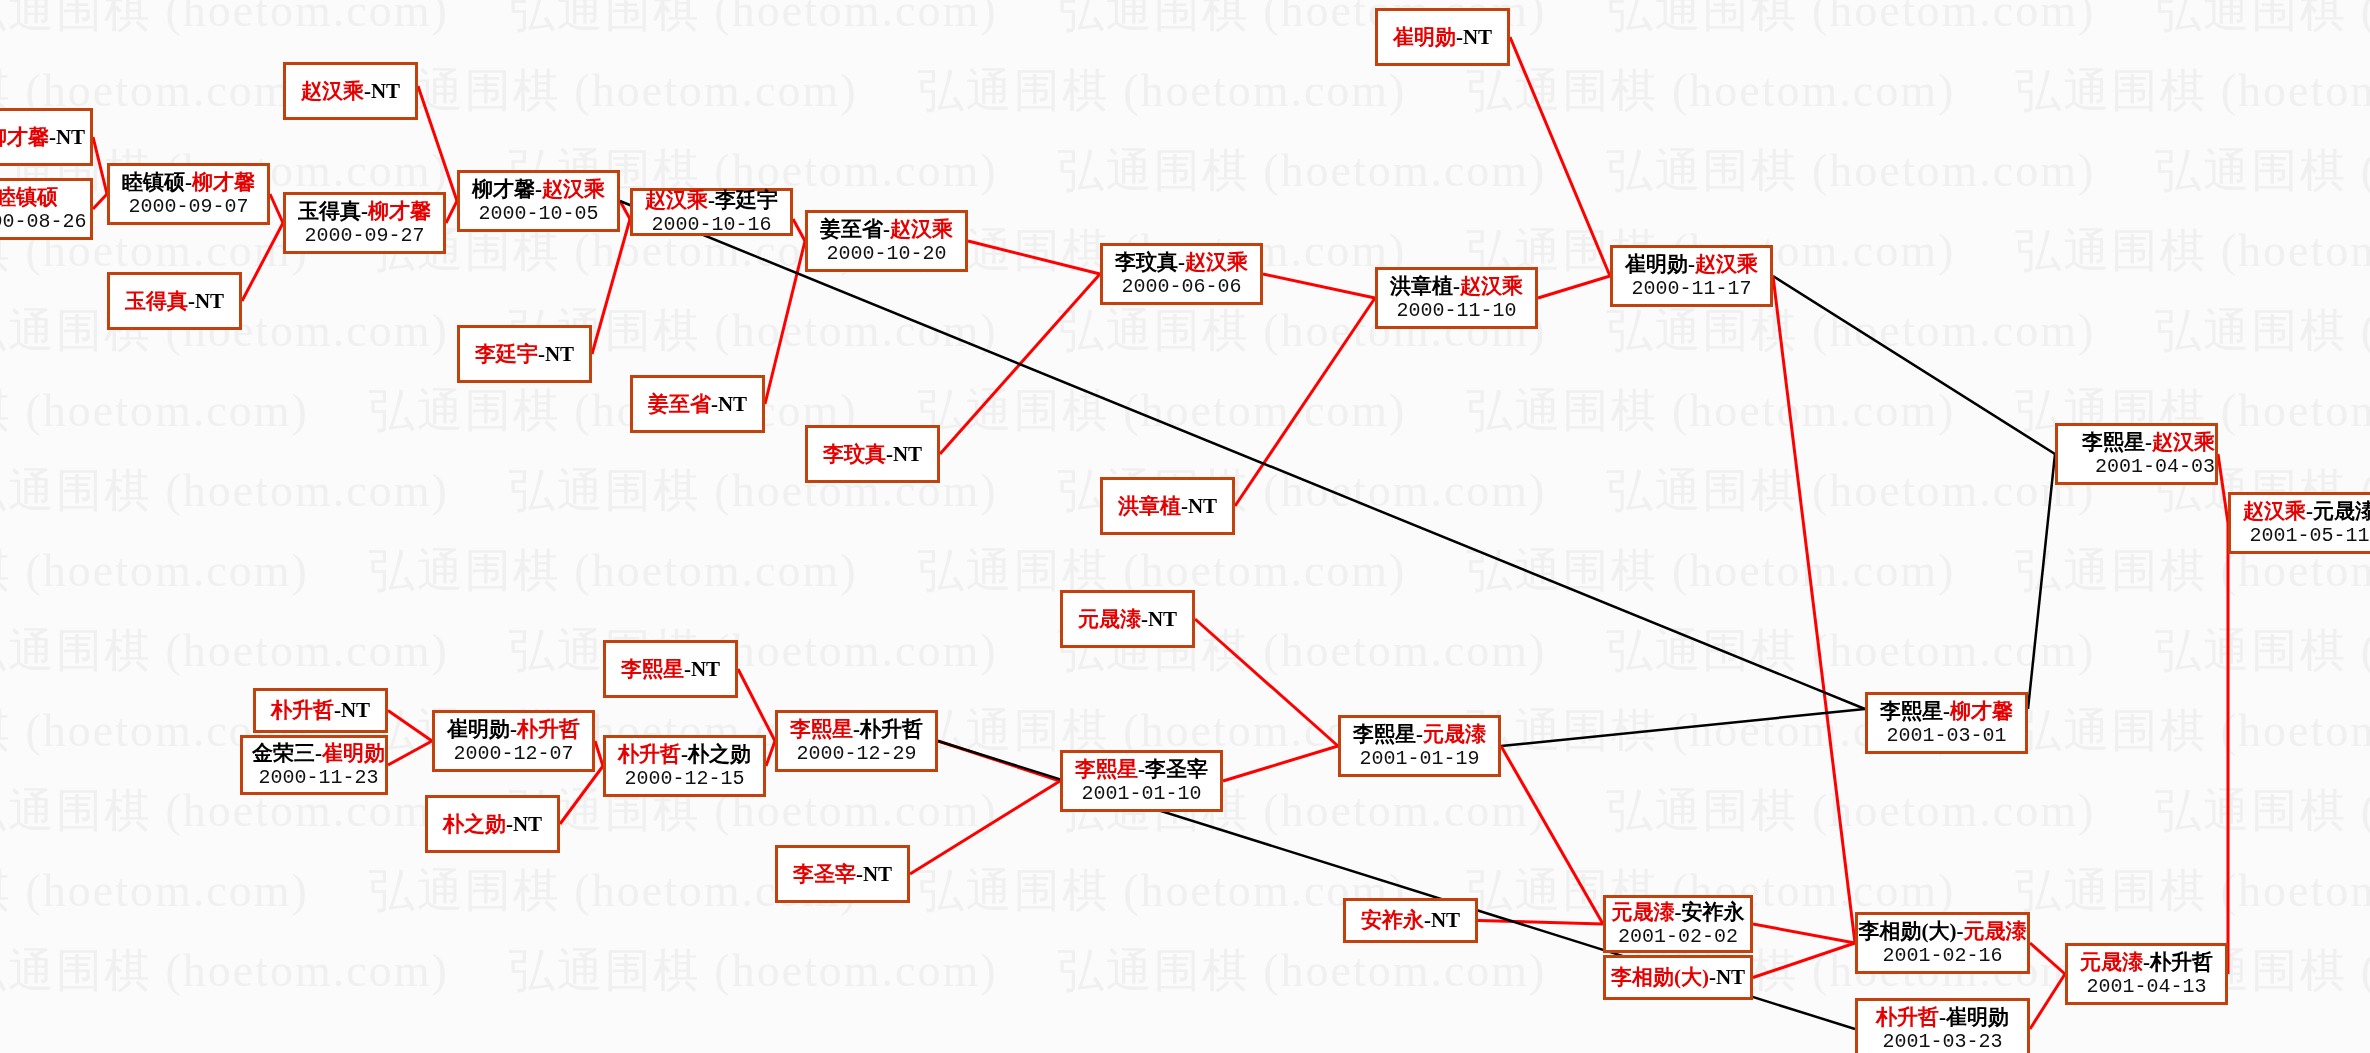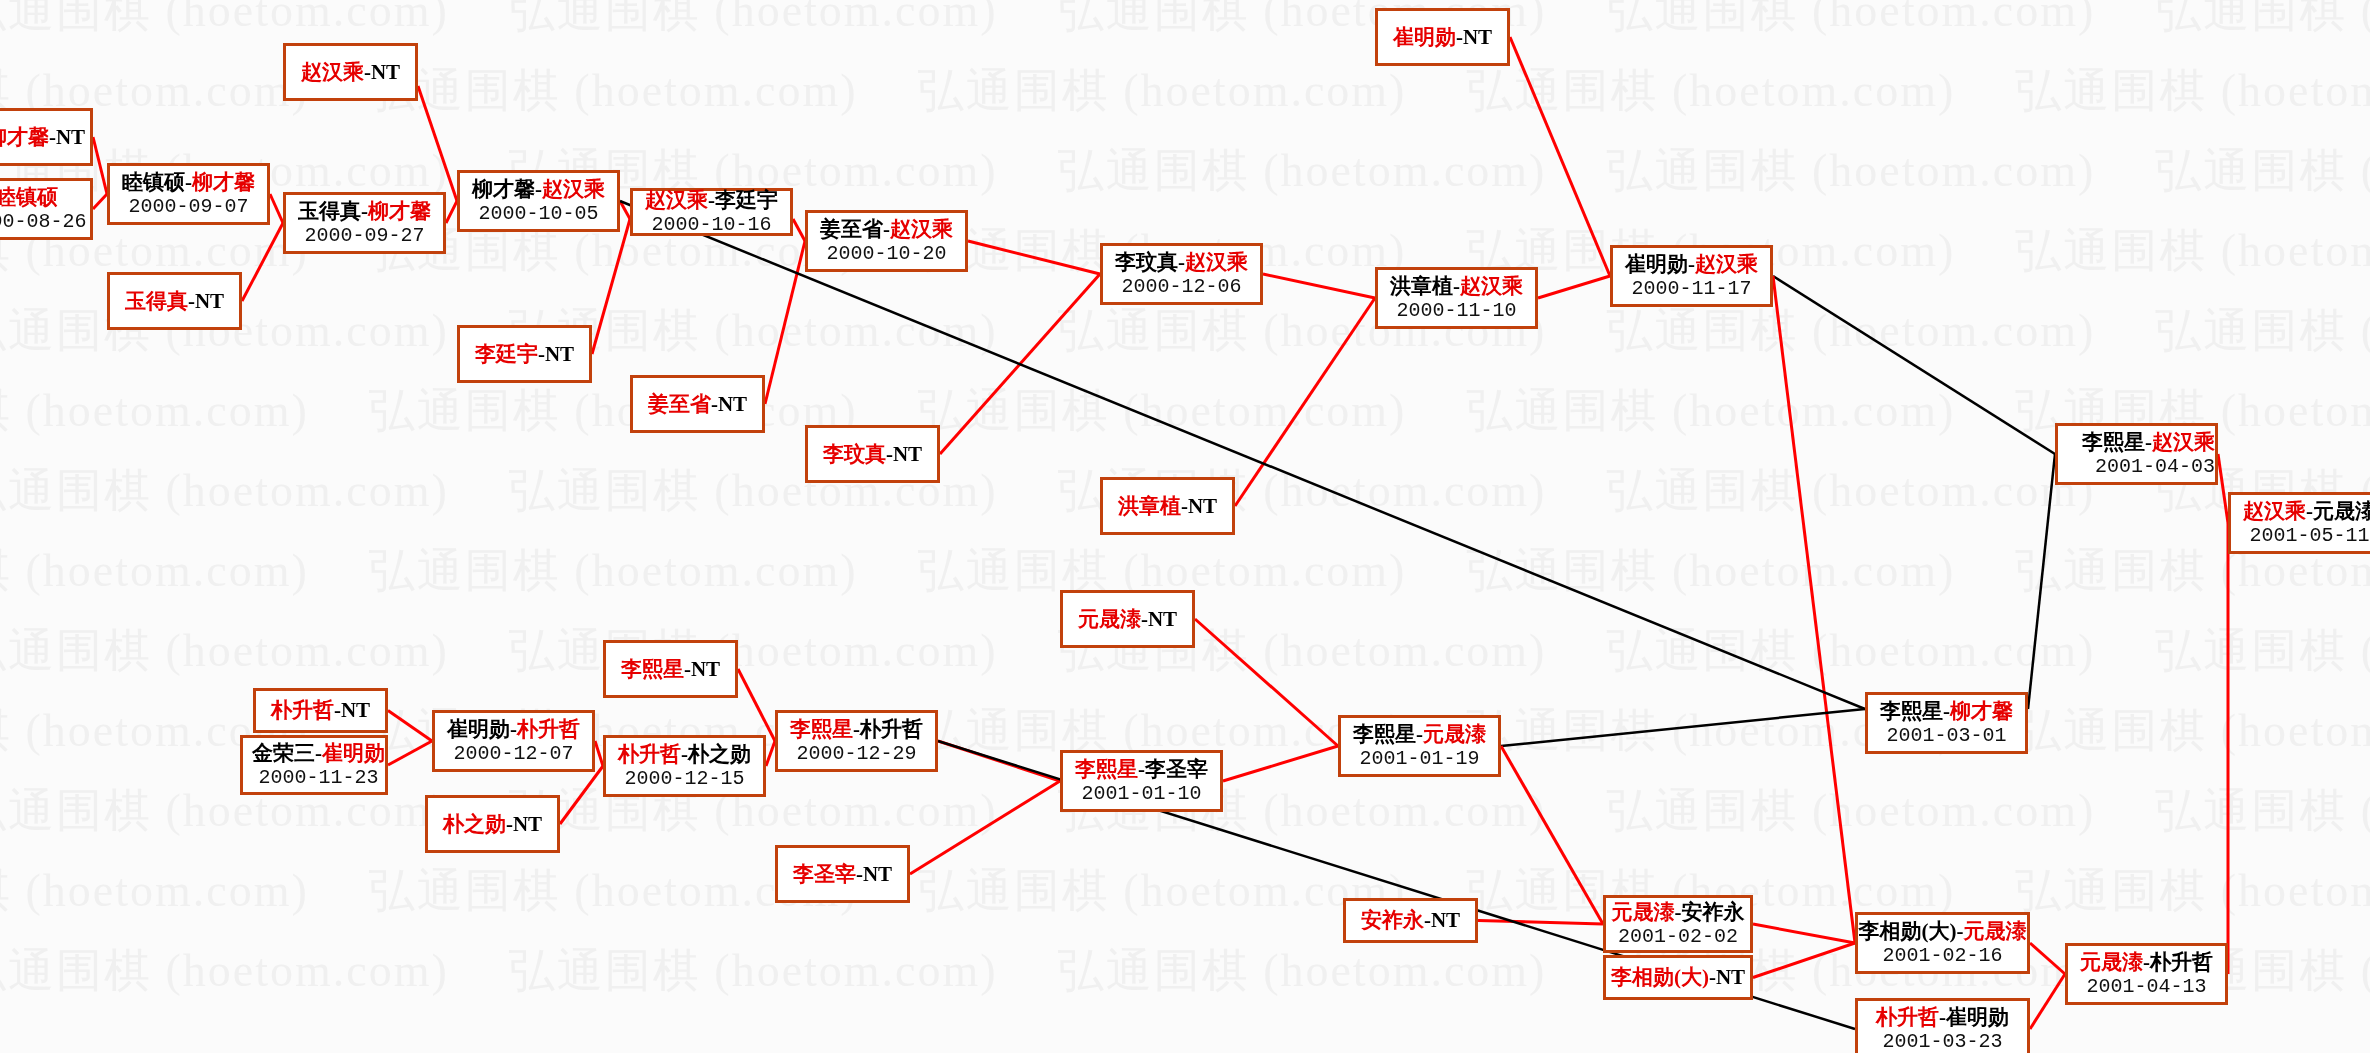--- a/index.html
+++ b/index.html
@@ -129,21 +129,21 @@
         <div class="ttl"><span class="w">柳才馨</span><span class="sep">-</span><span class="l">NT</span></div>
       </div>
       <div class="node" style="left: -40px; top: 178px; width: 133px; height: 62px;">
         <div class="ttl"><span class="w">睦镇硕</span></div>
         <div class="dt">2000-08-26</div>
       </div>
       <div class="node" style="left: 107px; top: 163px; width: 163px; height: 62px;">
         <div class="ttl"><span class="l">睦镇硕</span><span class="sep">-</span><span class="w">柳才馨</span></div>
         <div class="dt">2000-09-07</div>
       </div>
-      <div class="node nodate" style="left: 283px; top: 43px; width: 135px; height: 58px;">
+      <div class="node nodate" style="left: 283px; top: 62px; width: 135px; height: 58px;">
         <div class="ttl"><span class="w">赵汉乘</span><span class="sep">-</span><span class="l">NT</span></div>
       </div>
       <div class="node" style="left: 283px; top: 192px; width: 163px; height: 62px;">
         <div class="ttl"><span class="l">玉得真</span><span class="sep">-</span><span class="w">柳才馨</span></div>
         <div class="dt">2000-09-27</div>
       </div>
       <div class="node nodate" style="left: 107px; top: 272px; width: 135px; height: 58px;">
         <div class="ttl"><span class="w">玉得真</span><span class="sep">-</span><span class="l">NT</span></div>
       </div>
       <div class="node" style="left: 457px; top: 170px; width: 163px; height: 62px;">
@@ -162,21 +162,21 @@
       </div>
       <div class="node" style="left: 805px; top: 210px; width: 163px; height: 62px;">
         <div class="ttl"><span class="l">姜至省</span><span class="sep">-</span><span class="w">赵汉乘</span></div>
         <div class="dt">2000-10-20</div>
       </div>
       <div class="node nodate" style="left: 805px; top: 425px; width: 135px; height: 58px;">
         <div class="ttl"><span class="w">李玟真</span><span class="sep">-</span><span class="l">NT</span></div>
       </div>
       <div class="node" style="left: 1100px; top: 243px; width: 163px; height: 62px;">
         <div class="ttl"><span class="l">李玟真</span><span class="sep">-</span><span class="w">赵汉乘</span></div>
-        <div class="dt">2000-12-06</div>
+        <div class="dt">2000-06-06</div>
       </div>
       <div class="node nodate" style="left: 1100px; top: 477px; width: 135px; height: 58px;">
         <div class="ttl"><span class="w">洪章植</span><span class="sep">-</span><span class="l">NT</span></div>
       </div>
       <div class="node" style="left: 1375px; top: 267px; width: 163px; height: 62px;">
         <div class="ttl"><span class="l">洪章植</span><span class="sep">-</span><span class="w">赵汉乘</span></div>
         <div class="dt">2000-11-10</div>
       </div>
       <div class="node nodate" style="left: 1375px; top: 8px; width: 135px; height: 58px;">
         <div class="ttl"><span class="w">崔明勋</span><span class="sep">-</span><span class="l">NT</span></div>

